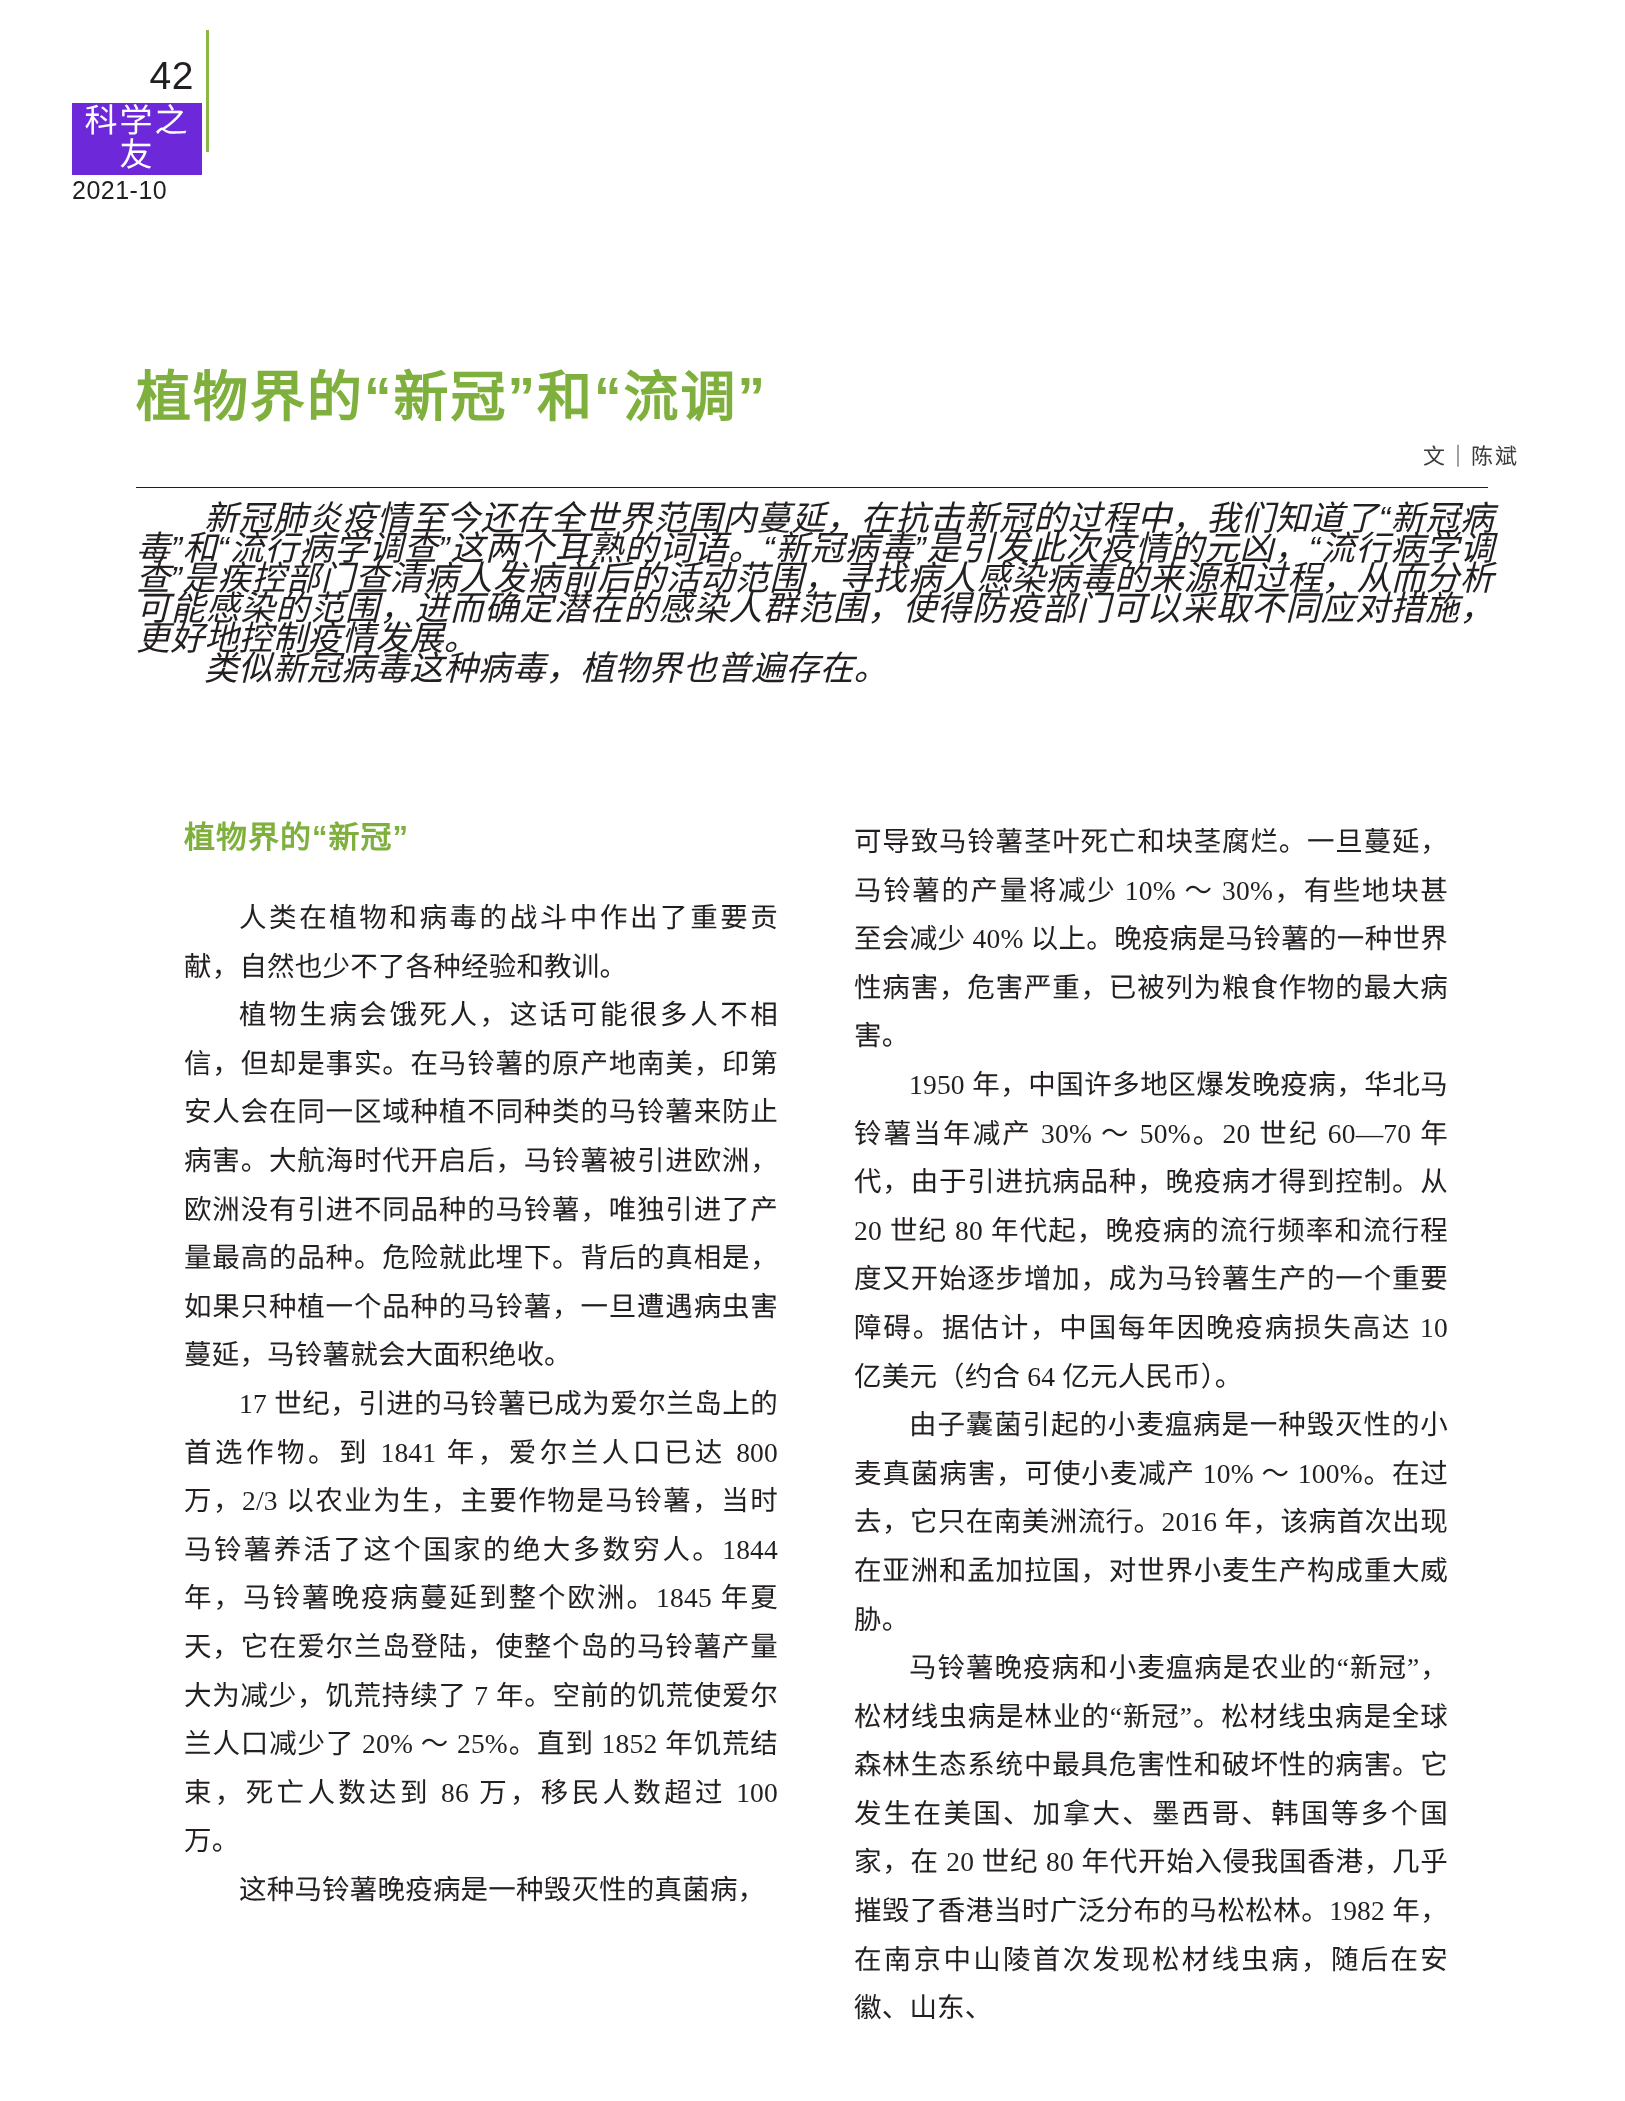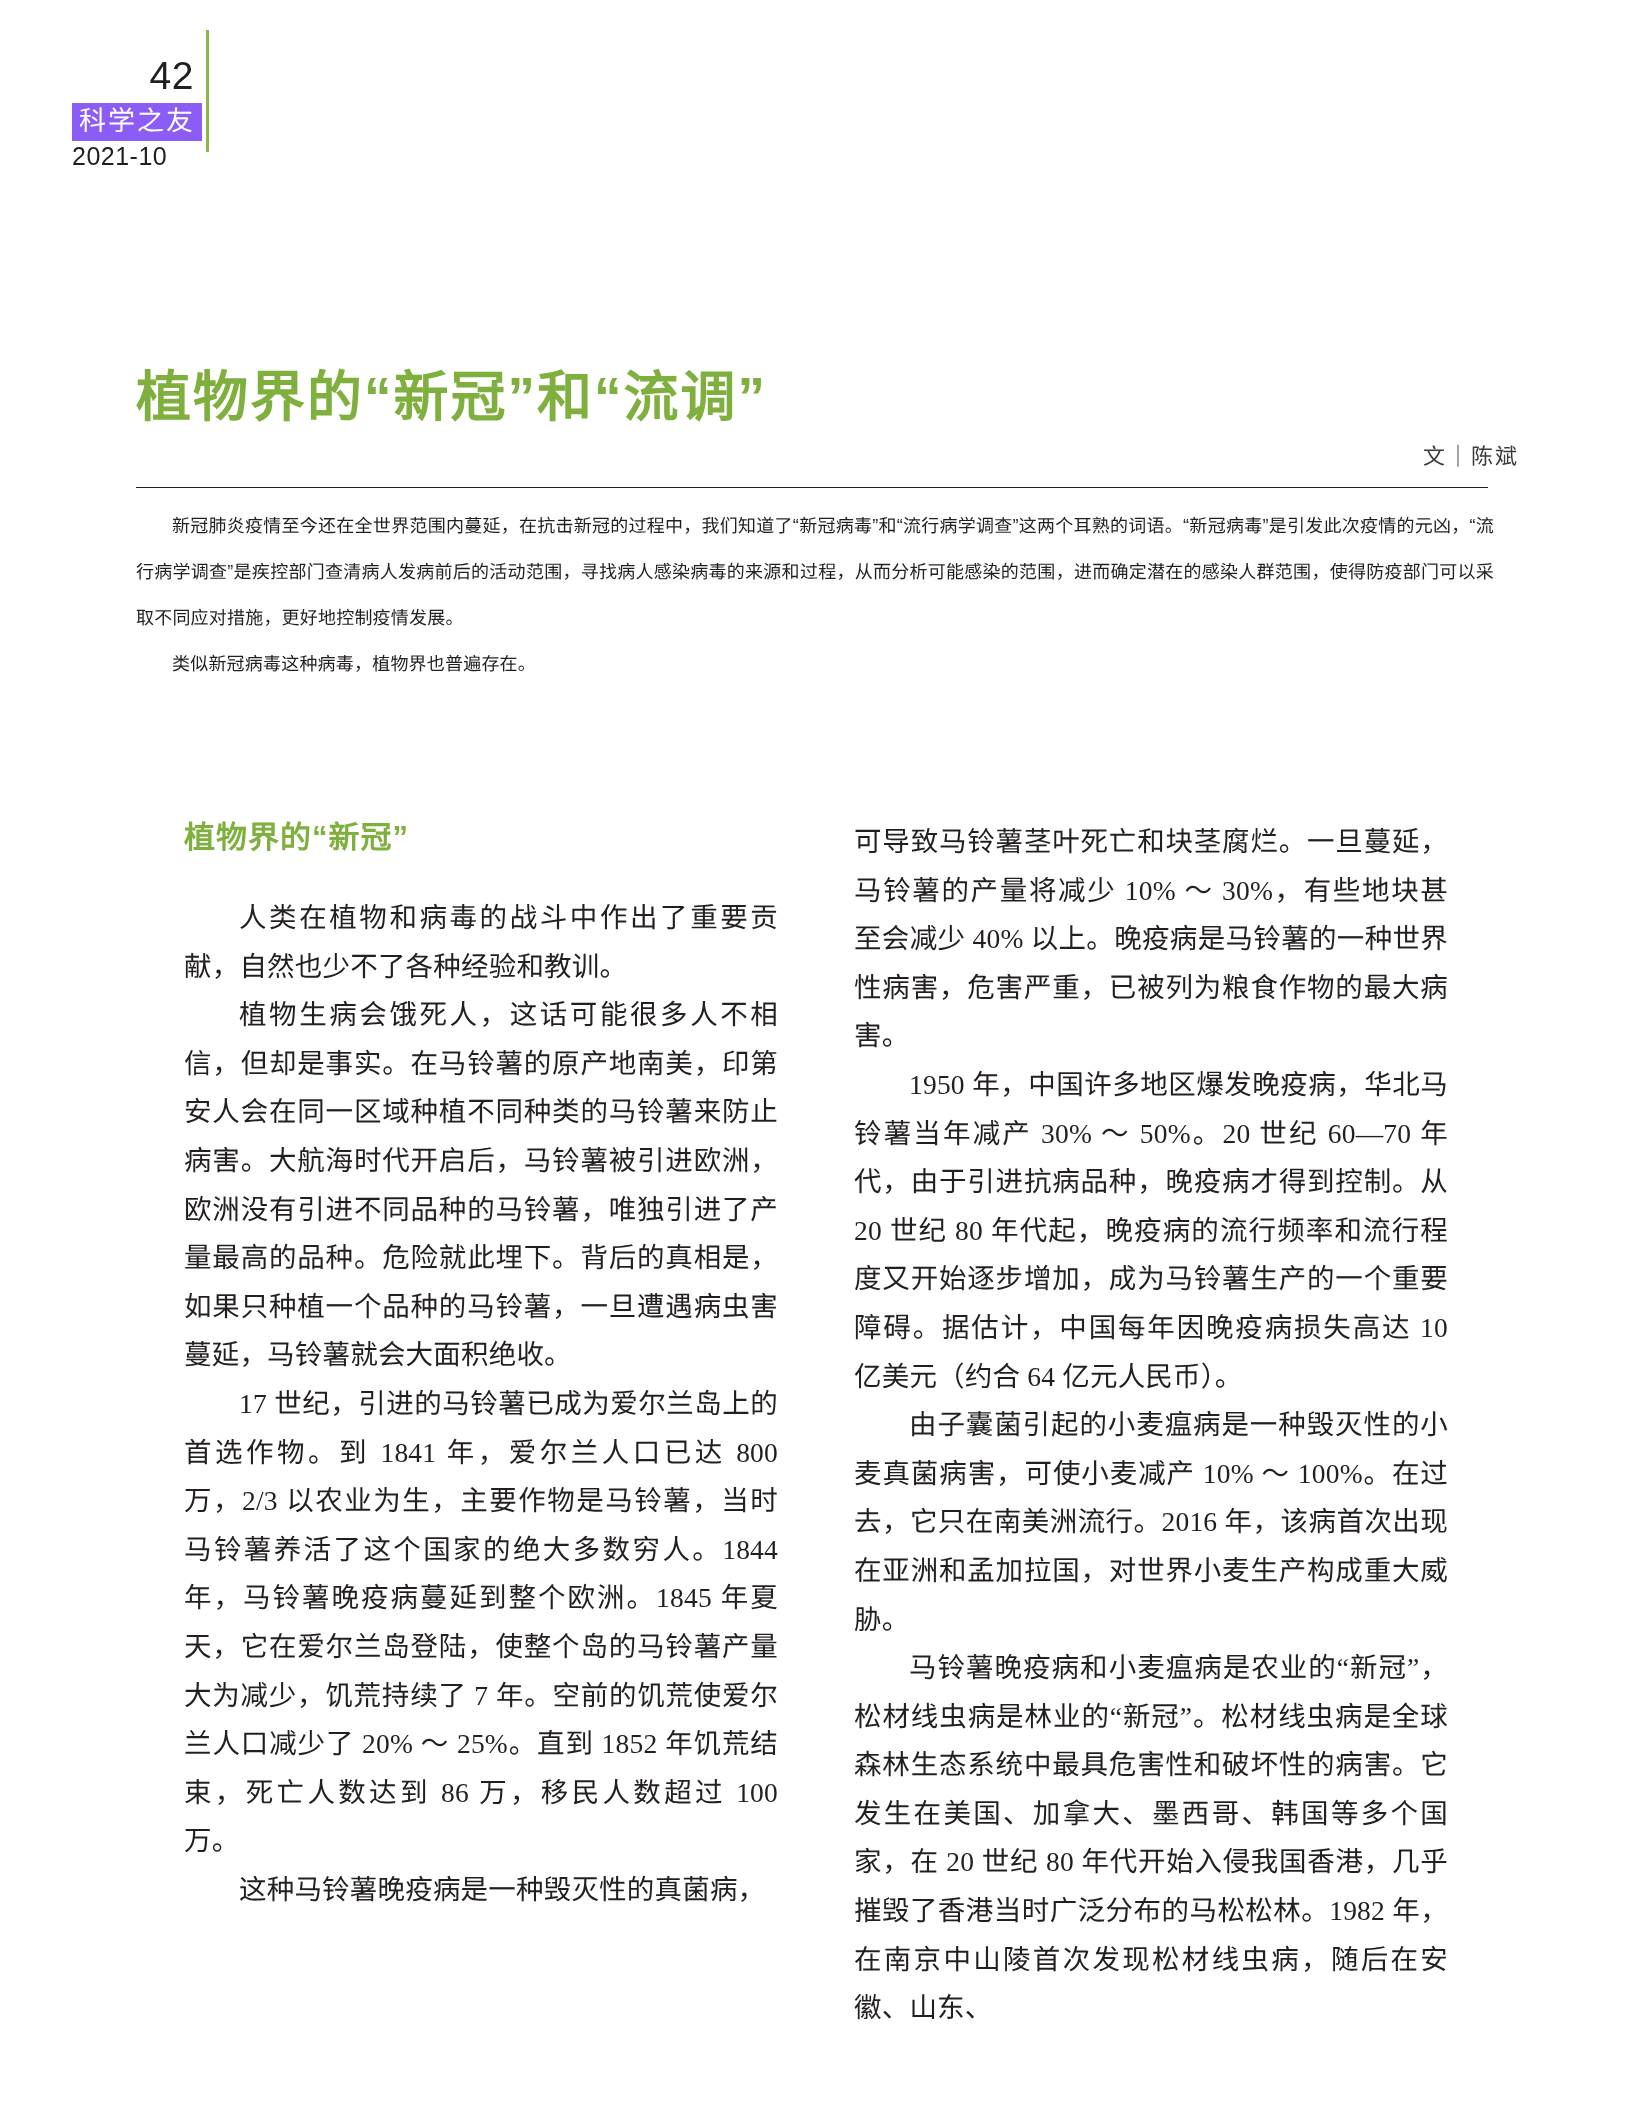--- a/index.html
+++ b/index.html
@@ -43,24 +43,24 @@
     font-size: 39px;
     line-height: 1;
     color: #231f20;
     letter-spacing: 0.5px;
     padding-right: 8px;
     padding-top: 26px;
     font-weight: 400;
   }
   .magazine-badge {
     margin-top: 8px;
-    background: #8b5cf6;
+    background: #6d28d9;
     color: #ffffff;
     font-family: "Liberation Sans", "DejaVu Sans", sans-serif;
-    font-size: 27px;
+    font-size: 33px;
     line-height: 34px;
     letter-spacing: 2px;
     text-align: center;
     padding: 1px 4px 3px 4px;
     width: 130px;
     margin-left: auto;
     box-sizing: border-box;
   }
   .issue-date {
     font-family: "Liberation Sans", "DejaVu Sans", sans-serif;
@@ -107,26 +107,27 @@
     background: #231f20;
   }
 
   
   .lead {
     position: absolute;
     left: 136px;
     top: 503px;
     width: 1358px;
     font-family: "Liberation Sans", "DejaVu Sans", sans-serif;
-    font-size: 18px;
-    line-height: 46px;
+    font-size: 34px;
+    line-height: 30px;
     color: #231f20;
     text-align: justify;
     text-justify: inter-ideograph;
     letter-spacing: 0.2px;
+    font-style: italic;
   }
   .lead p {
     margin: 0;
     text-indent: 2em;
   }
 
   
   .columns {
     position: absolute;
     left: 136px;

